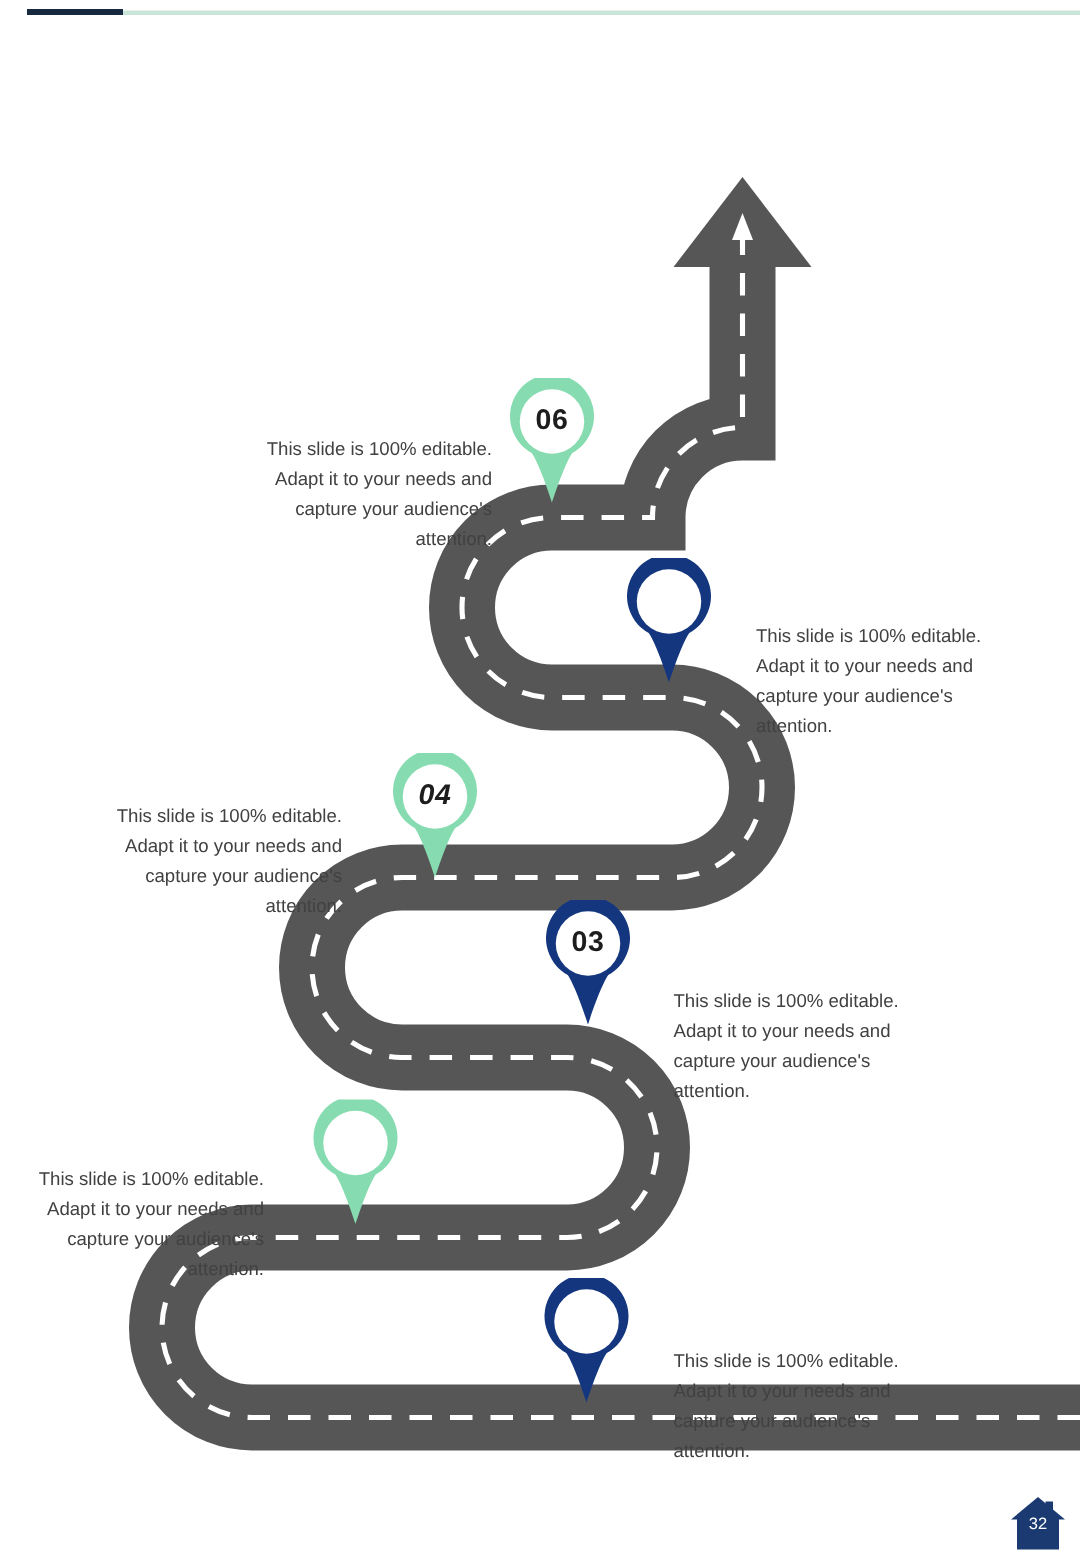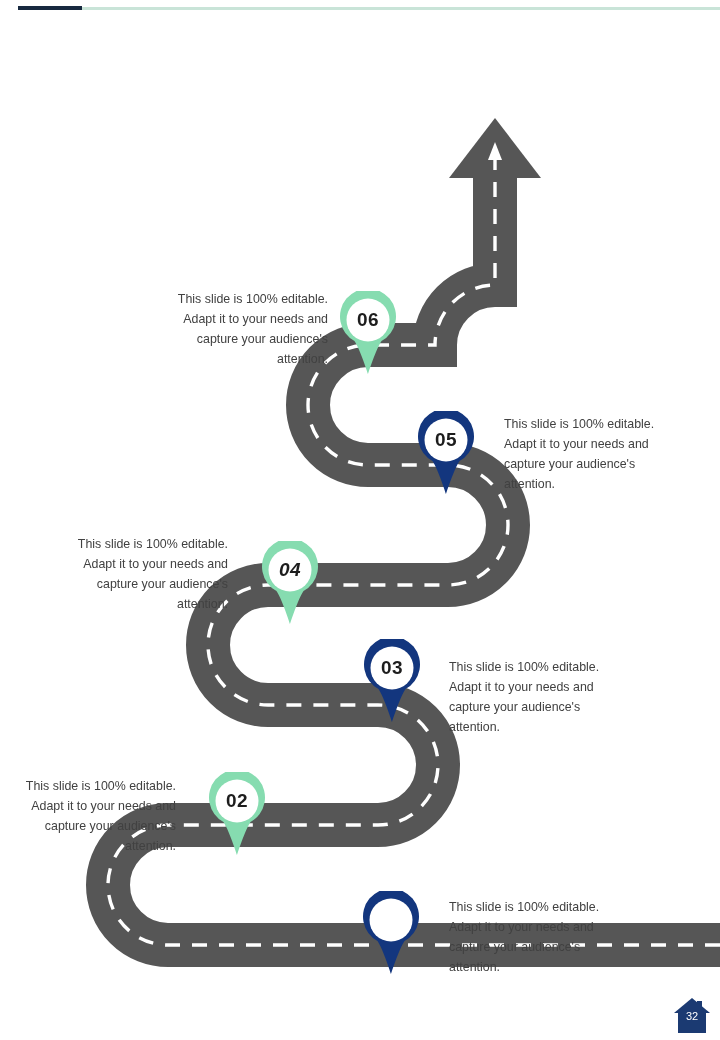--- a/index.html
+++ b/index.html
@@ -58,21 +58,20 @@
     top: 0;
     width: 720px;
     height: 1040px;
   }
 
   
   .marker {
     position: absolute;
     width: 60px;
     height: 84px;
-    margin-top: 39px;
   }
   .marker svg { display: block; width: 60px; height: 84px; }
   .marker .num {
     position: absolute;
     left: 0;
     top: 0;
     width: 60px;
     height: 58px;
     display: flex;
     align-items: center;
@@ -167,21 +166,20 @@
       <circle cx="30" cy="29" r="21.5" fill="#ffffff"></circle>
     </svg>
     <span class="num">06</span>
   </div>
 
   <div class="marker" style="left:416px; top:372px;">
     <svg viewBox="0 0 60 84">
       <path d="M30 83 C30 83 22 58 16.5 50 A28 28 0 1 1 43.5 50 C38 58 30 83 30 83 Z" fill="#13367e"></path>
       <circle cx="30" cy="29" r="21.5" fill="#ffffff"></circle>
     </svg>
-    <span class="num">05</span>
   </div>
 
   <div class="marker" style="left:260px; top:502px;font-style:italic;">
     <svg viewBox="0 0 60 84">
       <path d="M30 83 C30 83 22 58 16.5 50 A28 28 0 1 1 43.5 50 C38 58 30 83 30 83 Z" fill="#86dcb0"></path>
       <circle cx="30" cy="29" r="21.5" fill="#ffffff"></circle>
     </svg>
     <span class="num">04</span>
   </div>
 
@@ -191,21 +189,20 @@
       <circle cx="30" cy="29" r="21.5" fill="#ffffff"></circle>
     </svg>
     <span class="num">03</span>
   </div>
 
   <div class="marker" style="left:207px; top:733px;">
     <svg viewBox="0 0 60 84">
       <path d="M30 83 C30 83 22 58 16.5 50 A28 28 0 1 1 43.5 50 C38 58 30 83 30 83 Z" fill="#86dcb0"></path>
       <circle cx="30" cy="29" r="21.5" fill="#ffffff"></circle>
     </svg>
-    <span class="num">02</span>
   </div>
 
   <div class="marker" style="left:361px; top:852px;">
     <svg viewBox="0 0 60 84">
       <path d="M30 83 C30 83 22 58 16.5 50 A28 28 0 1 1 43.5 50 C38 58 30 83 30 83 Z" fill="#13367e"></path>
       <circle cx="30" cy="29" r="21.5" fill="#ffffff"></circle>
     </svg>
   </div>
 
   <div class="caption right-align" style="left:148px; top:264px;">This slide is 100% editable. Adapt it to your needs and capture your audience's attention.</div>

